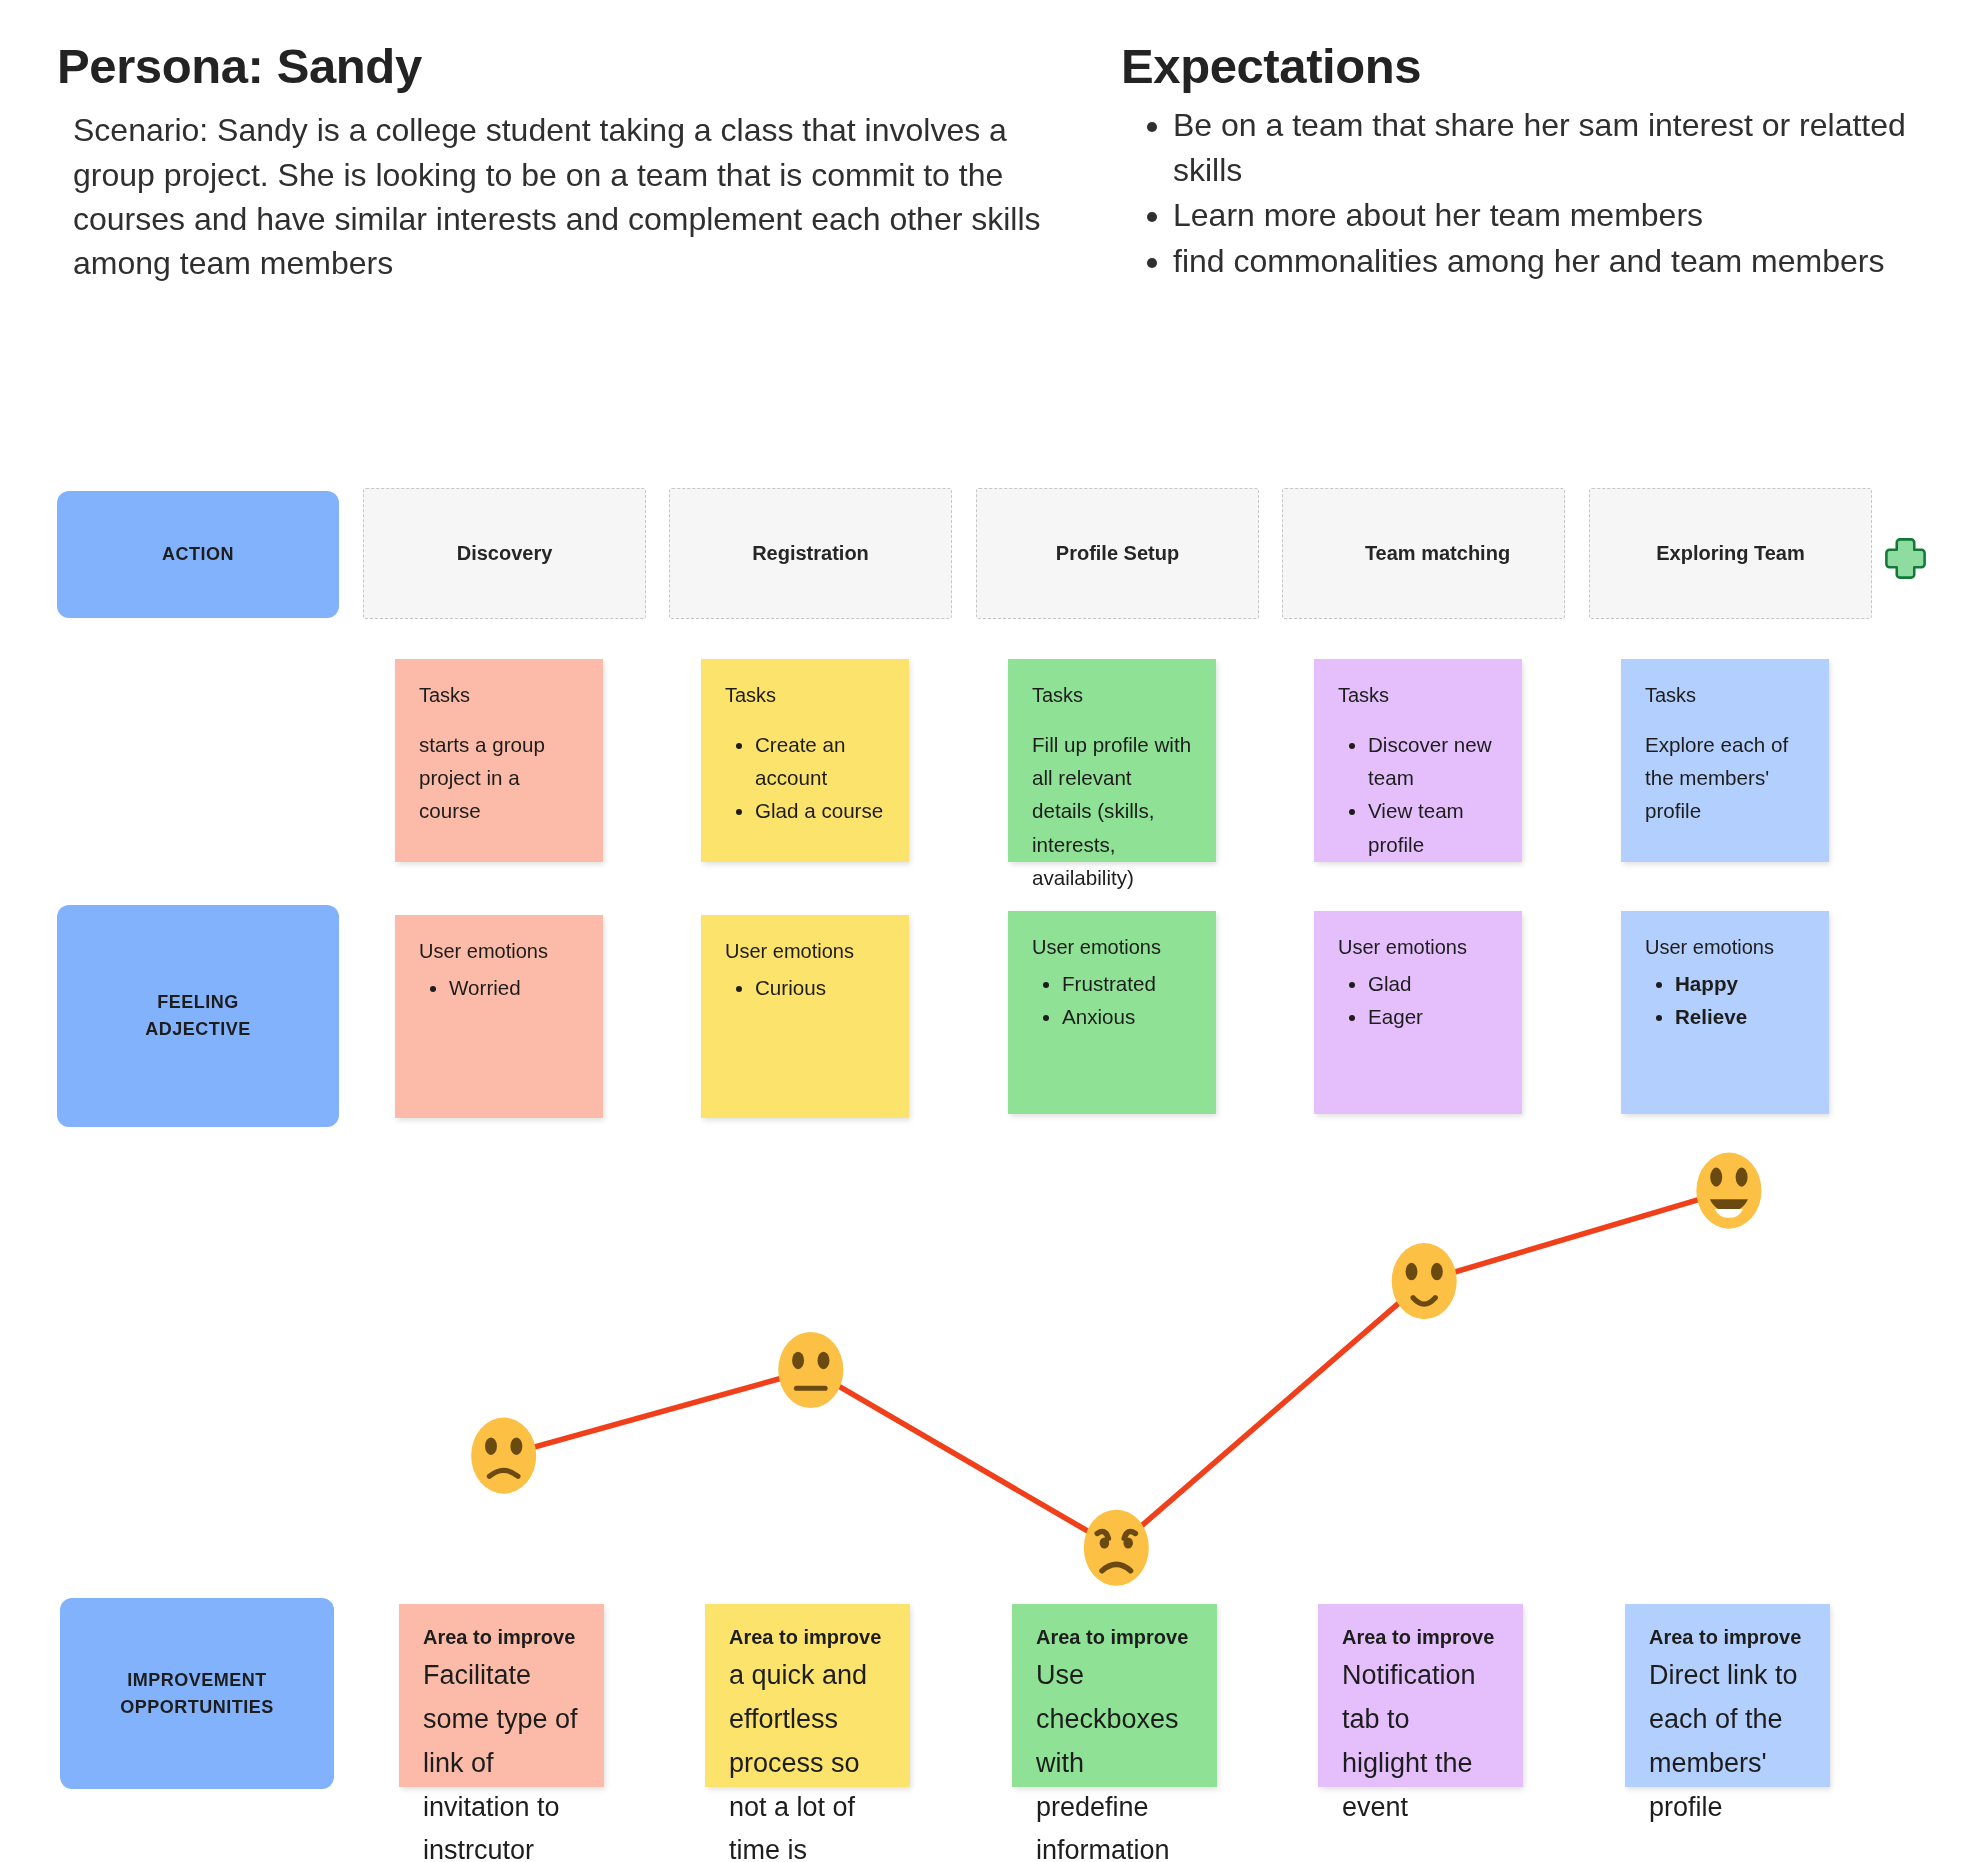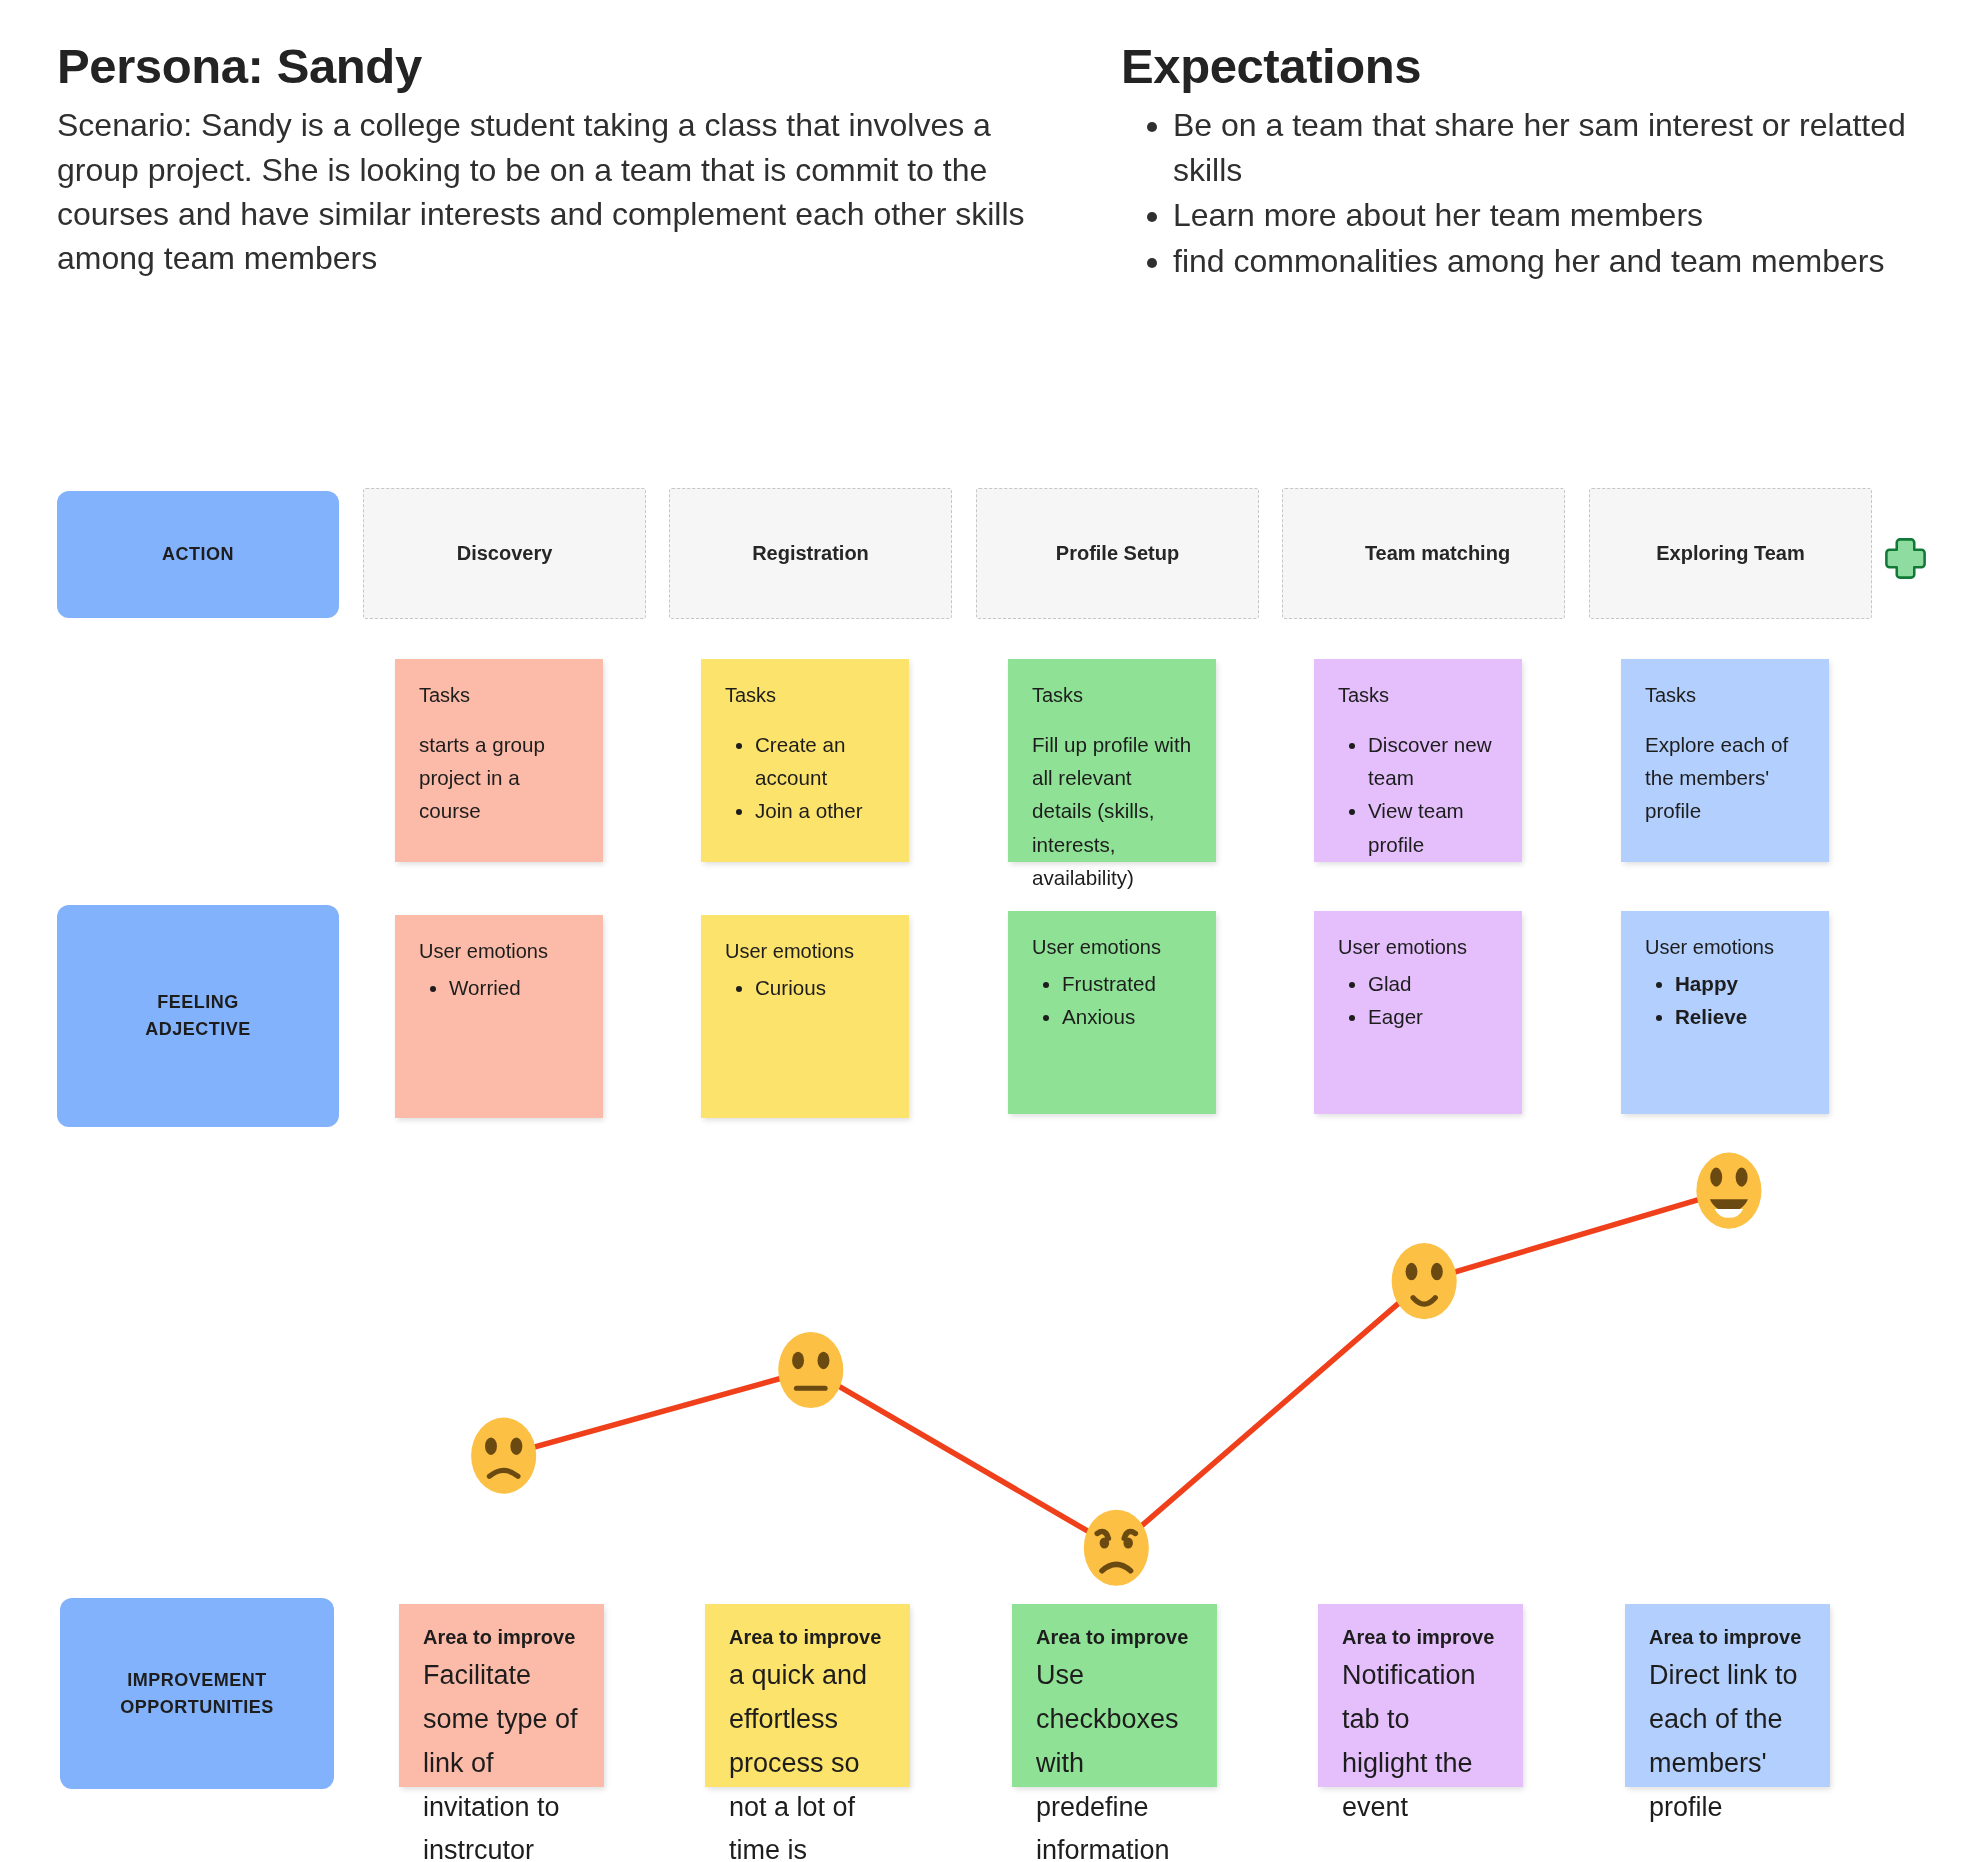--- a/index.html
+++ b/index.html
@@ -26,21 +26,21 @@
     font-weight: bold;
     letter-spacing: -0.4px;
     line-height: 1.05;
     margin: 0 0 11px 0;
     color: #232323;
   }
   .scenario-text {
     font-size: 32px;
     line-height: 1.38;
     color: #2f2f2f;
-    margin: 0;
+    margin: 16px;
   }
   .expect-list {
     margin: 6.4px 0 0 0;
     padding-left: 52px;
     font-size: 32px;
     line-height: 1.38;
     color: #2f2f2f;
   }
   .expect-list li { margin: 0 0 1.6px 0; }
 
@@ -179,21 +179,21 @@
 
   <div class="cell note salmon" style="left:395px; top:659px; width:208px; height:203px;">
     <p class="note-title">Tasks</p>
     <p class="note-body">starts a group project in a course</p>
   </div>
 
   <div class="cell note yellow" style="left:701px; top:659px; width:208px; height:203px;">
     <p class="note-title">Tasks</p>
     <ul class="note-ul">
       <li>Create an account</li>
-      <li>Join  a other</li>
+      <li>Glad  a course</li>
     </ul>
   </div>
 
   <div class="cell note green" style="left:1008px; top:659px; width:208px; height:203px;">
     <p class="note-title">Tasks</p>
     <p class="note-body">Fill up profile with all relevant details (skills, interests, availability)</p>
   </div>
 
   <div class="cell note purple" style="left:1314px; top:659px; width:208px; height:203px;">
     <p class="note-title">Tasks</p>

